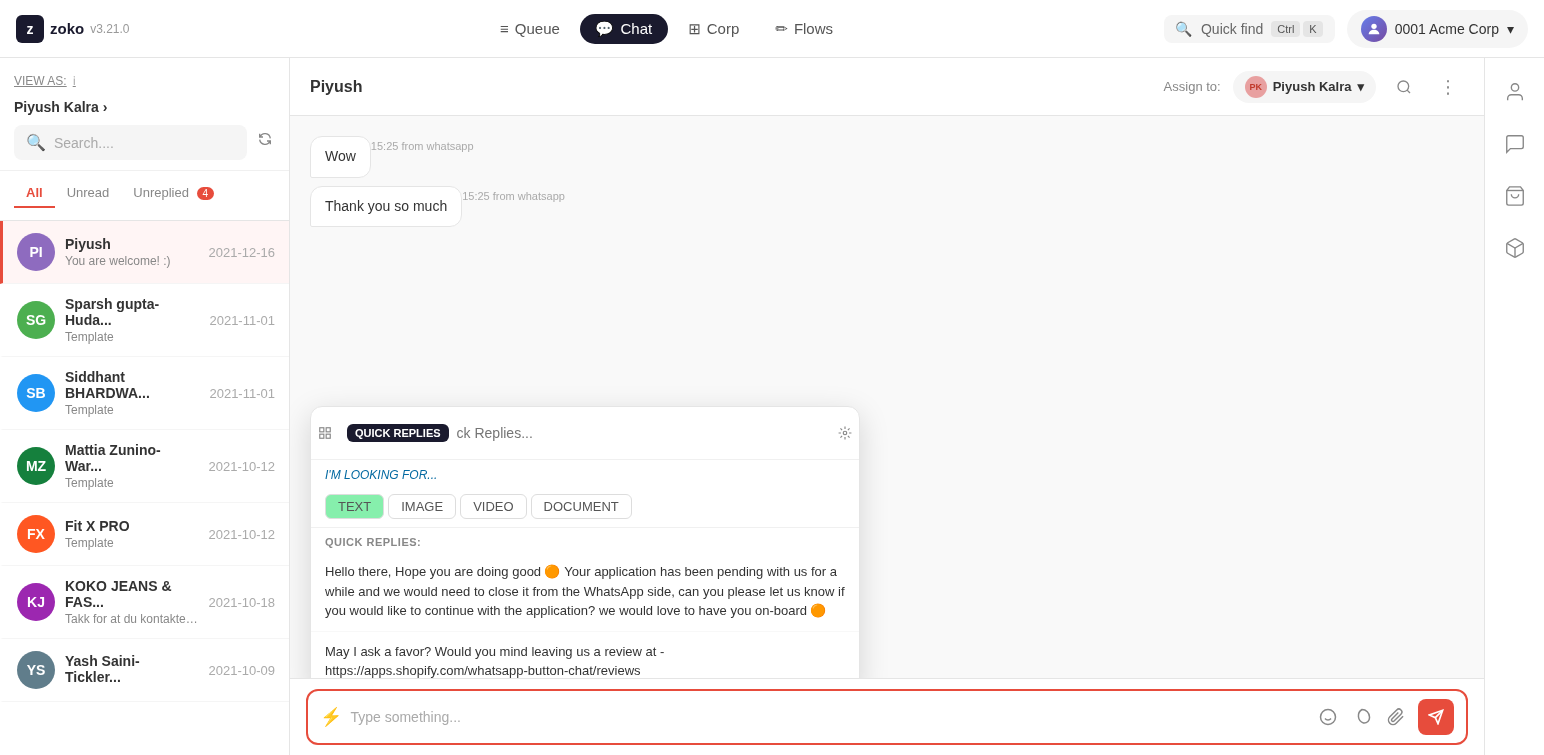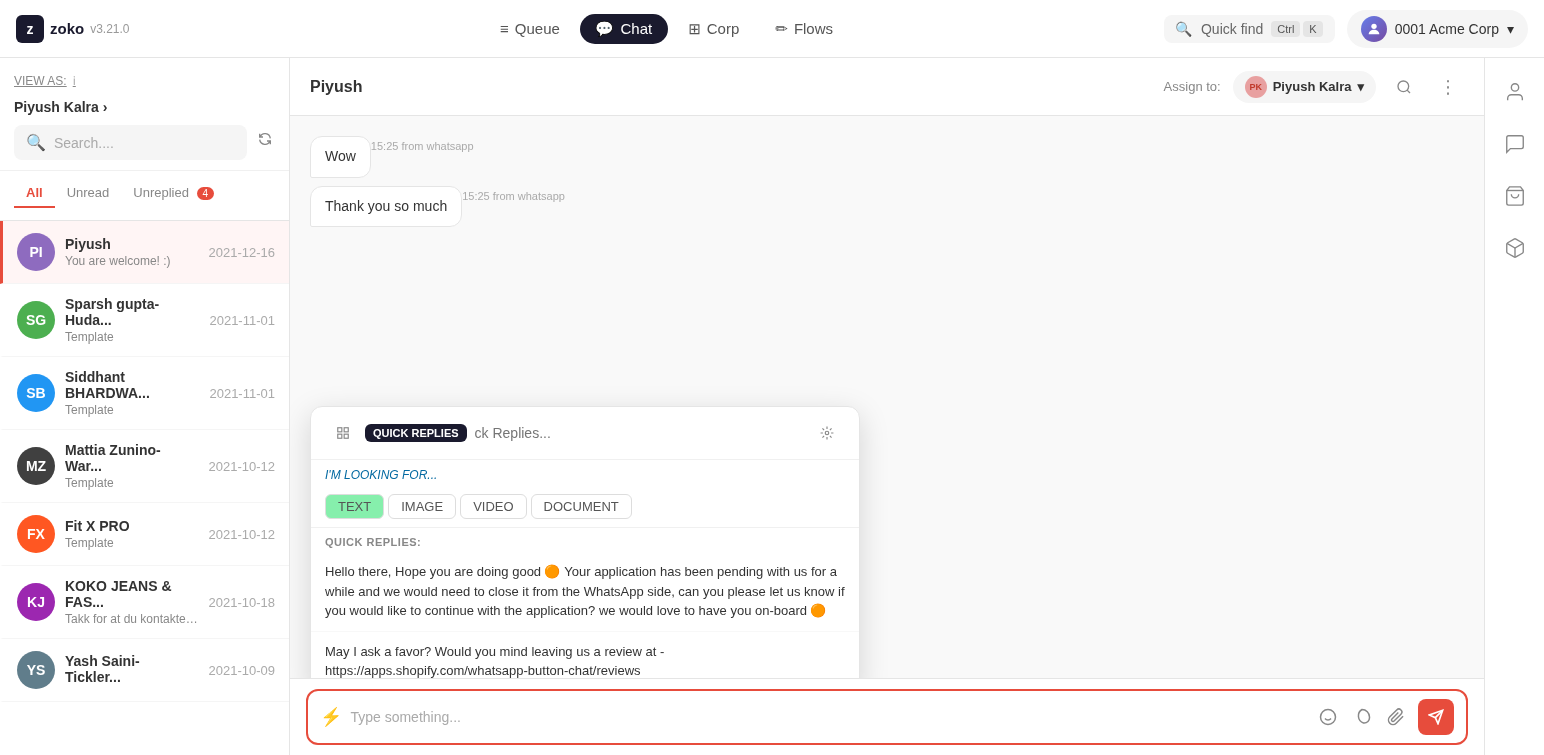--- a/index.html
+++ b/index.html
@@ -71,21 +71,21 @@
     .msg-group { display: flex; flex-direction: row; margin-bottom: 8px; }
     .msg-group.incoming { align-items: flex-start; }
     .msg-group.outgoing { align-items: flex-end; }
 
     
     .quick-replies-popup {
       position: absolute; left: 20px; top: 290px;
       background: #fff; border-radius: 12px; border: 1px solid #e5e5e5;
       width: 550px; box-shadow: 0 8px 30px rgba(0,0,0,0.15); z-index: 100;
     }
-    .qr-header { display: flex; align-items: center; gap: 8px; padding: 12px 18px; border-bottom: 1px solid #f0f0f0; }
+    .qr-header { display: flex; align-items: center; gap: 8px; padding: 12px 0; border-bottom: 1px solid #f0f0f0; }
     .qr-badge { background: #1a1a2e; color: #fff; font-size: 11px; font-weight: 700; padding: 3px 8px; border-radius: 6px; }
     .qr-search { flex: 1; border: none; outline: none; font-size: 14px; color: #888; background: none; }
     .qr-looking { padding: 8px 14px 4px; font-size: 12px; color: #0369a1; font-style: italic; }
     .qr-type-tabs { display: flex; gap: 4px; padding: 8px 14px; border-bottom: 1px solid #f0f0f0; }
     .qr-tab { padding: 4px 12px; border: 1px solid #ddd; border-radius: 6px; font-size: 13px; cursor: pointer; color: #555; }
     .qr-tab.active { background: #86efac; font-weight: 400; }
     .qr-section-title { padding: 8px 14px 4px; font-size: 11px; font-weight: 700; color: #888; letter-spacing: 0.5px; }
     .qr-items { max-height: 240px; overflow-y: auto; }
     .qr-item { padding: 10px 14px; border-bottom: 1px solid #f8f8f8; font-size: 13px; color: #333; line-height: 1.5; cursor: pointer; }
 
@@ -216,21 +216,21 @@
     <div class="contact-avatar" style="background:#2196f3;">SB</div>
     <div class="contact-info">
       <div class="contact-name">Siddhant BHARDWA...</div>
       <div class="contact-preview">Template</div>
     </div>
     <div class="contact-meta">
       <span class="contact-date">2021-11-01</span>
     </div>
   </div>
         <div class="contact-item">
-    <div class="contact-avatar" style="background:#404040;">MZ</div>
+    <div class="contact-avatar" style="background:#15803d;">MZ</div>
     <div class="contact-info">
       <div class="contact-name">Mattia Zunino- War...</div>
       <div class="contact-preview">Template</div>
     </div>
     <div class="contact-meta">
       <span class="contact-date">2021-10-12</span>
     </div>
   </div>
         <div class="contact-item">
     <div class="contact-avatar" style="background:#ff5722;">FX</div>

